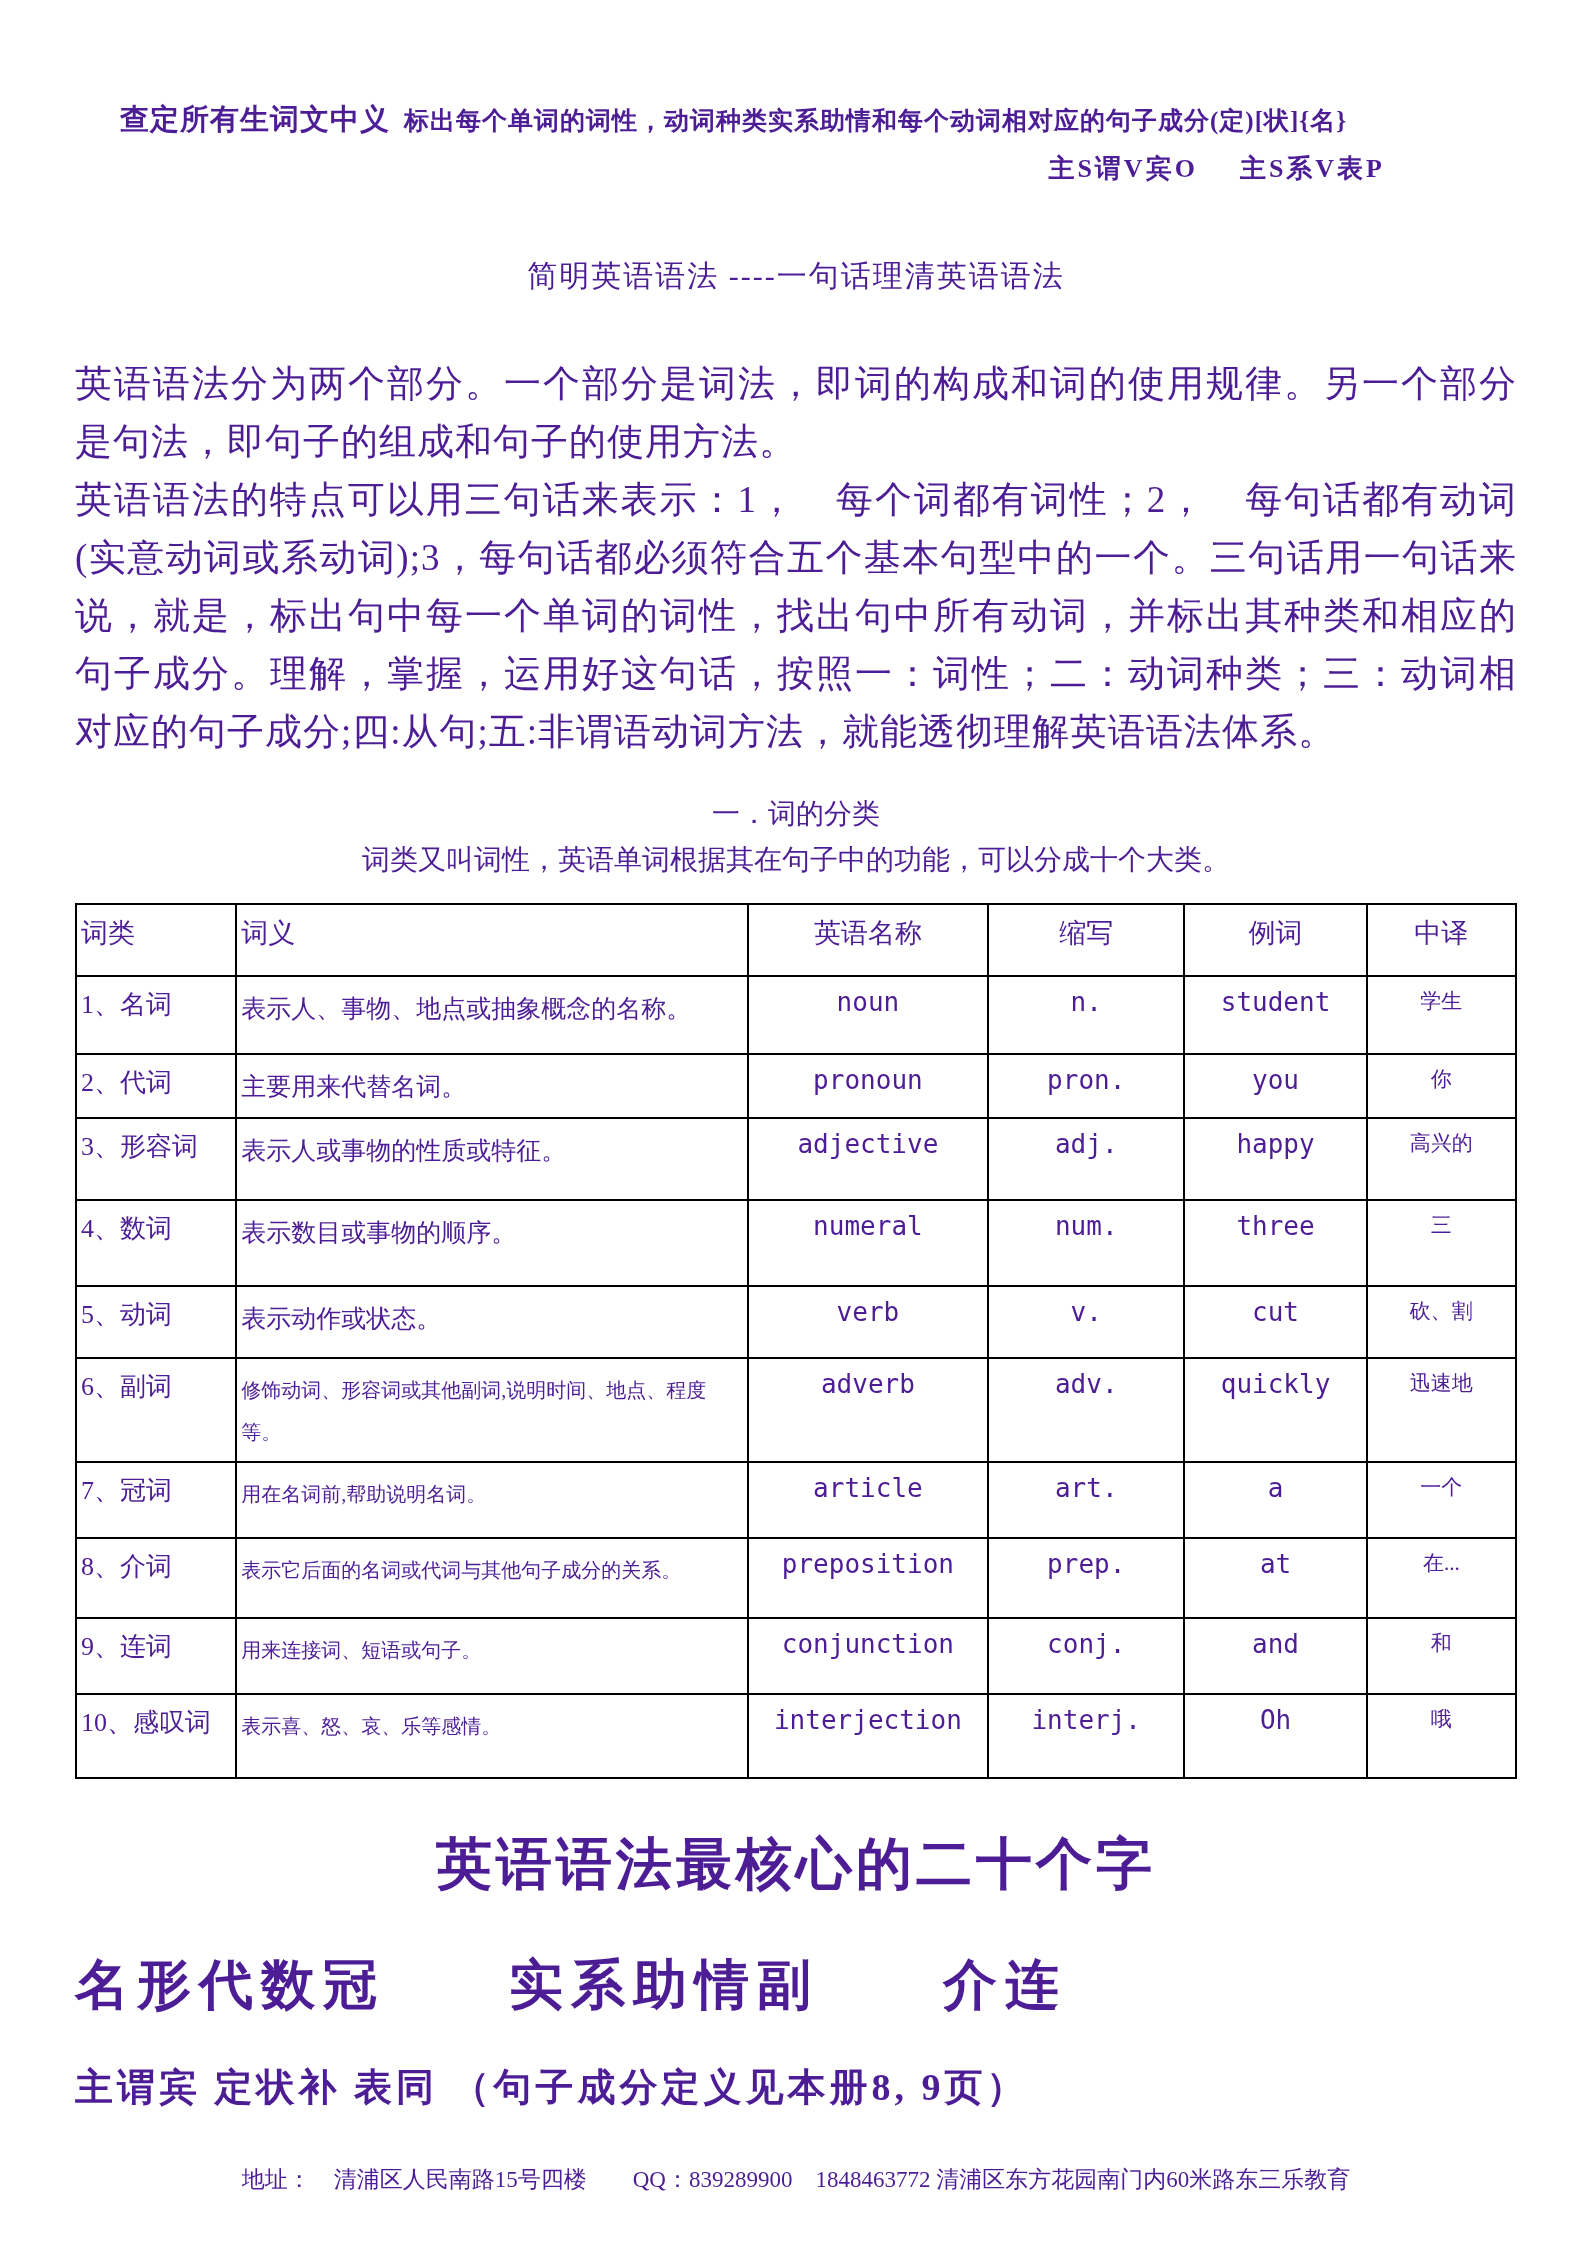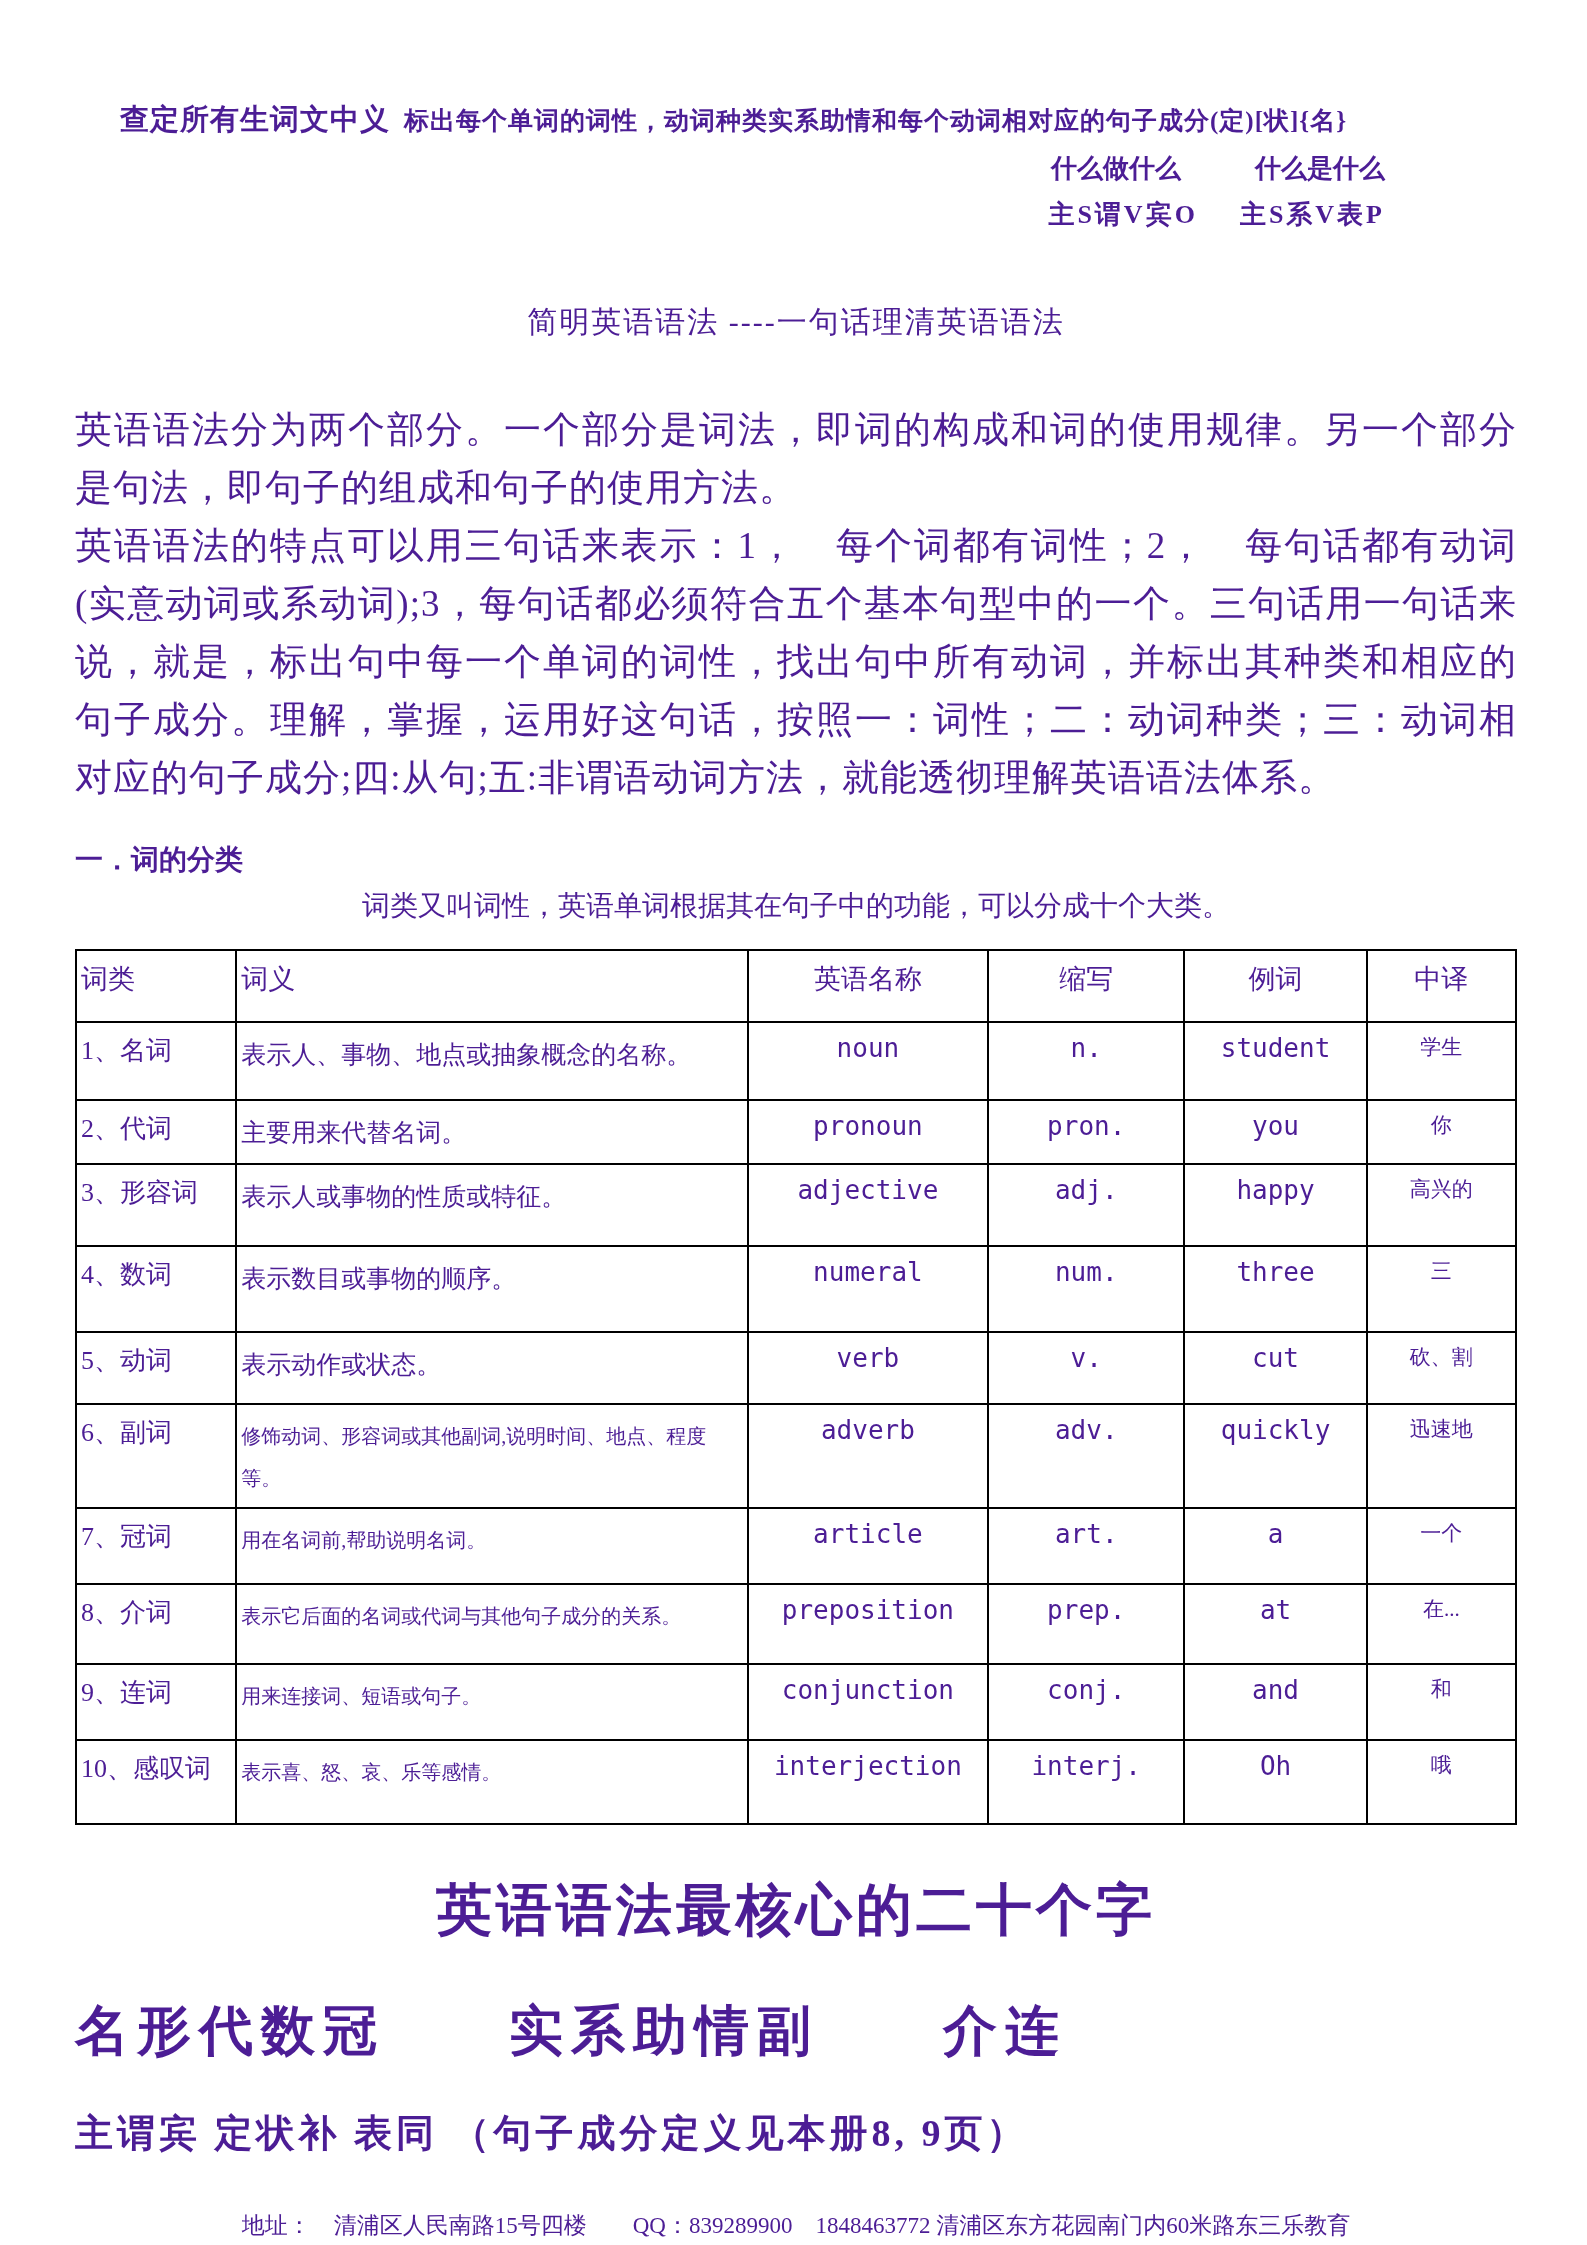--- a/index.html
+++ b/index.html
@@ -27,21 +27,21 @@
     margin-top:64px;
     text-align:center;
     font-size:30px;
     font-weight:normal;
     letter-spacing:2px;
   }
   
   .intro{margin-top:58px; font-size:37px; line-height:58px; text-align:justify; letter-spacing:1px;}
   .intro p{margin:0;}
   
-  .sec-h{margin-top:34px; font-size:28px; font-weight:bold;}
+  .sec-h{margin-top:34px; text-align:center; font-size:28px; font-weight:normal;}
   .sec-sub{margin-top:8px; text-align:center; font-size:28px;}
   
   table.pos{border-collapse:collapse; width:100%; margin-top:24px; table-layout:fixed;}
   table.pos th, table.pos td{border:2px solid #000; vertical-align:top; padding:10px 4px 8px 4px; overflow:hidden;}
   table.pos th{font-weight:normal; font-size:27px; height:52px;}
   th.c0{width:10.9%; text-align:left; padding-left:16px;}
   th.c1{width:36.3%; text-align:left; padding-left:52px;}
   th.c2{width:16.7%; text-align:center;}
   th.c3{width:13.5%; text-align:center;}
   th.c4{width:12.5%; text-align:center;}
@@ -72,23 +72,20 @@
 </head>
 <body>
 
 <div class="page">
 
   <div class="hdr">
     <div class="hdr-l1">
       <span class="lead">查定所有生词文中义</span><span>标出每个单词的词性，动词种类实系助情和每个动词相对应的句子成分(定)[状]{名}</span>
     </div>
     <div class="hdr-right">
-      <div>
-        <span>什么做什么</span><span class="gap-wide"></span><span>什么是什么</span>
-      </div>
       <div class="svop">
         <span>主S谓V宾O</span><span class="gap-med"></span><span>主S系V表P</span>
       </div>
     </div>
   </div>
 
   <h1 class="doc-title">简明英语语法 ----一句话理清英语语法</h1>
 
   <div class="intro">
     <p>英语语法分为两个部分。一个部分是词法，即词的构成和词的使用规律。另一个部分是句法，即句子的组成和句子的使用方法。</p>

